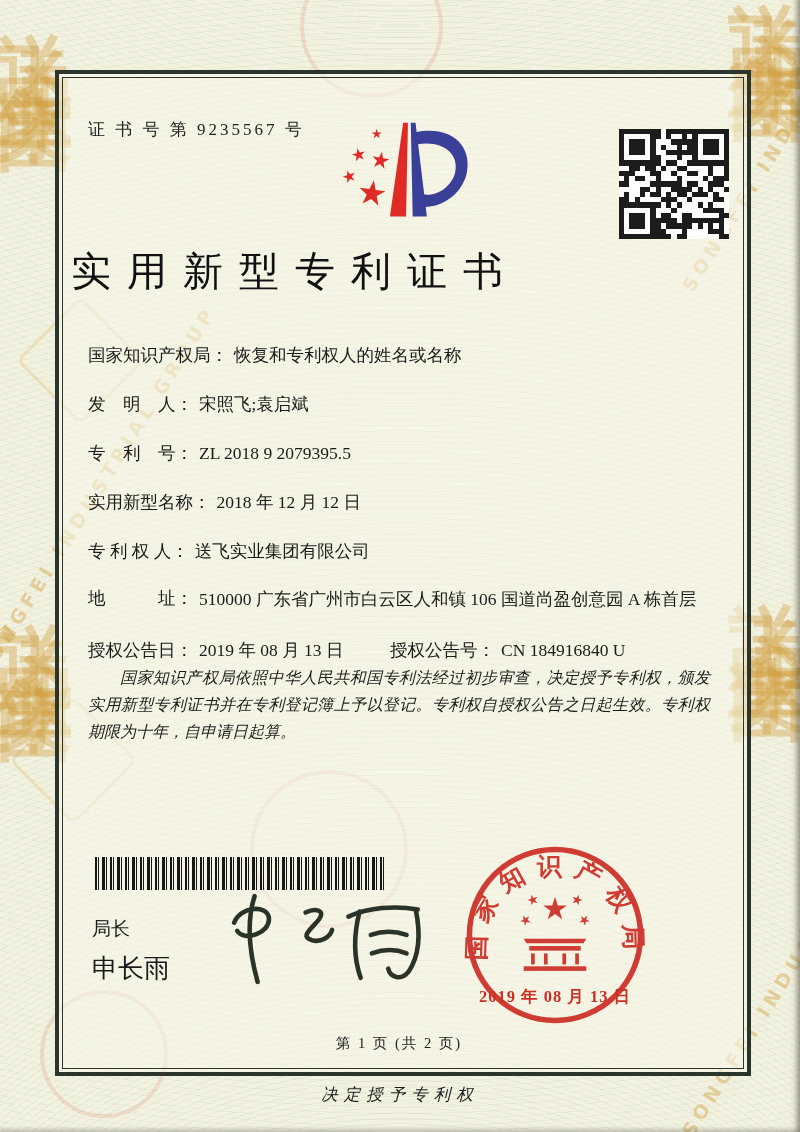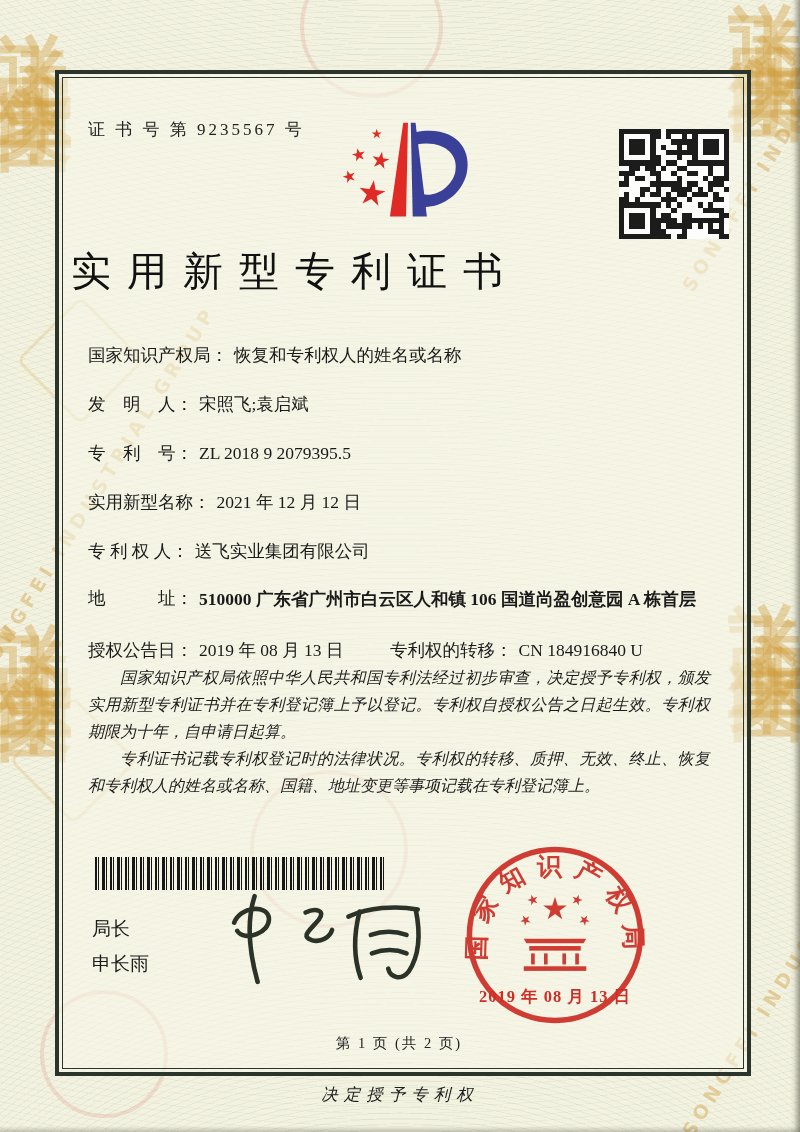--- a/index.html
+++ b/index.html
@@ -60,36 +60,36 @@
   .title{
     position:absolute;left:55px;top:244px;width:688px;text-align:left;
     font-size:40px;font-weight:normal;color:#111;
     letter-spacing:16px;text-indent:16px;
   }
 
   .row{position:absolute;left:88px;font-size:17.5px;color:#1a1a1a;white-space:nowrap;}
   .row .lab{color:#1a1a1a;}
   .row .val{margin-left:6px;}
   .row.addr{white-space:normal;width:630px;}
-  .row.addr .val{display:inline-block;vertical-align:top;width:505px;line-height:27px;font-weight:bold;}
+  .row.addr .val{display:inline-block;vertical-align:top;width:505px;line-height:27px;}
   .grant2{position:absolute;left:302px;top:0;}
 
   .paras{position:absolute;left:88px;top:664px;width:622px;
     font-size:16px;line-height:27px;color:#1c1c1c;text-align:justify;font-style:italic;}
   .paras p{margin:0;text-indent:2em;}
 
   .barcode{position:absolute;left:95px;top:857px;width:292px;height:33px;
     background-image:repeating-linear-gradient(90deg,
       #161616 0 2px, transparent 2px 3px,
       #161616 3px 4px, transparent 4px 7px,
       #161616 7px 10px, transparent 10px 11px,
       #161616 11px 12px, transparent 12px 15px);}
 
   .commissioner-title{position:absolute;left:92px;top:916px;font-size:19px;color:#1a1a1a;font-family:"DejaVu Sans",sans-serif;}
-  .commissioner-name{position:absolute;left:92px;top:951px;font-size:19px;color:#1a1a1a;font-family:"DejaVu Sans",sans-serif;}
+  .commissioner-name{position:absolute;left:92px;top:951px;font-size:26px;color:#1a1a1a;font-family:"DejaVu Sans",sans-serif;}
 
   .signature{position:absolute;left:212px;top:886px;width:232px;height:102px;}
 
   .seal{position:absolute;left:463px;top:843px;width:184px;height:184px;opacity:.93;}
   .seal-date{position:absolute;left:458px;top:986px;width:194px;text-align:center;
     font-size:16.5px;font-weight:bold;color:#cd2f26;letter-spacing:1px;}
 
   .page-indicator{position:absolute;left:55px;top:1034px;width:688px;text-align:center;
     font-size:14.5px;color:#222;letter-spacing:2px;}
 
@@ -390,38 +390,37 @@
 <div class="row" style="top:343px;">
   <span class="lab">国家知识产权局：</span><span class="val">恢复和专利权人的姓名或名称</span>
 </div>
 <div class="row" style="top:392px;">
   <span class="lab">发　明　人：</span><span class="val">宋照飞;袁启斌</span>
 </div>
 <div class="row" style="top:441px;">
   <span class="lab">专　利　号：</span><span class="val">ZL 2018 9 2079395.5</span>
 </div>
 <div class="row" style="top:490px;">
-  <span class="lab">实用新型名称：</span><span class="val">2021 年 12 月 12 日</span>
+  <span class="lab">实用新型名称：</span><span class="val">2018 年 12 月 12 日</span>
 </div>
 <div class="row" style="top:539px;">
   <span class="lab">专 利 权 人：</span><span class="val">送飞实业集团有限公司</span>
 </div>
 <div class="row addr" style="top:586px;">
   <span class="lab">地　　　址：</span><span class="val">510000 广东省广州市白云区人和镇 106 国道尚盈创意园 A 栋首层</span>
 </div>
 <div class="row" style="top:638px;">
   <span class="lab">授权公告日：</span><span class="val">2019 年 08 月 13 日</span>
   <span class="grant2">
-    <span class="lab">专利权的转移：</span><span class="val">CN 184916840 U</span>
+    <span class="lab">授权公告号：</span><span class="val">CN 184916840 U</span>
   </span>
 </div>
 
 <div class="paras">
   <p>国家知识产权局依照中华人民共和国专利法经过初步审查，决定授予专利权，颁发实用新型专利证书并在专利登记簿上予以登记。专利权自授权公告之日起生效。专利权期限为十年，自申请日起算。</p>
-  <p>专利证书记载专利权登记时的法律状况。专利权的转移、质押、无效、终止、恢复和专利权人的姓名或名称、国籍、地址变更等事项记载在专利登记簿上。</p>
 </div>
 
 <div class="barcode"></div>
 
 <div class="commissioner-title">局长</div>
 <div class="commissioner-name">申长雨</div>
 
 <svg class="signature" viewBox="0 0 220 100" aria-hidden="true">
   <g fill="none" stroke="#2b3328" stroke-width="4.5" stroke-linecap="round" stroke-linejoin="round">
     <path d="M38,10 C31,32 32,62 41,94"></path>

